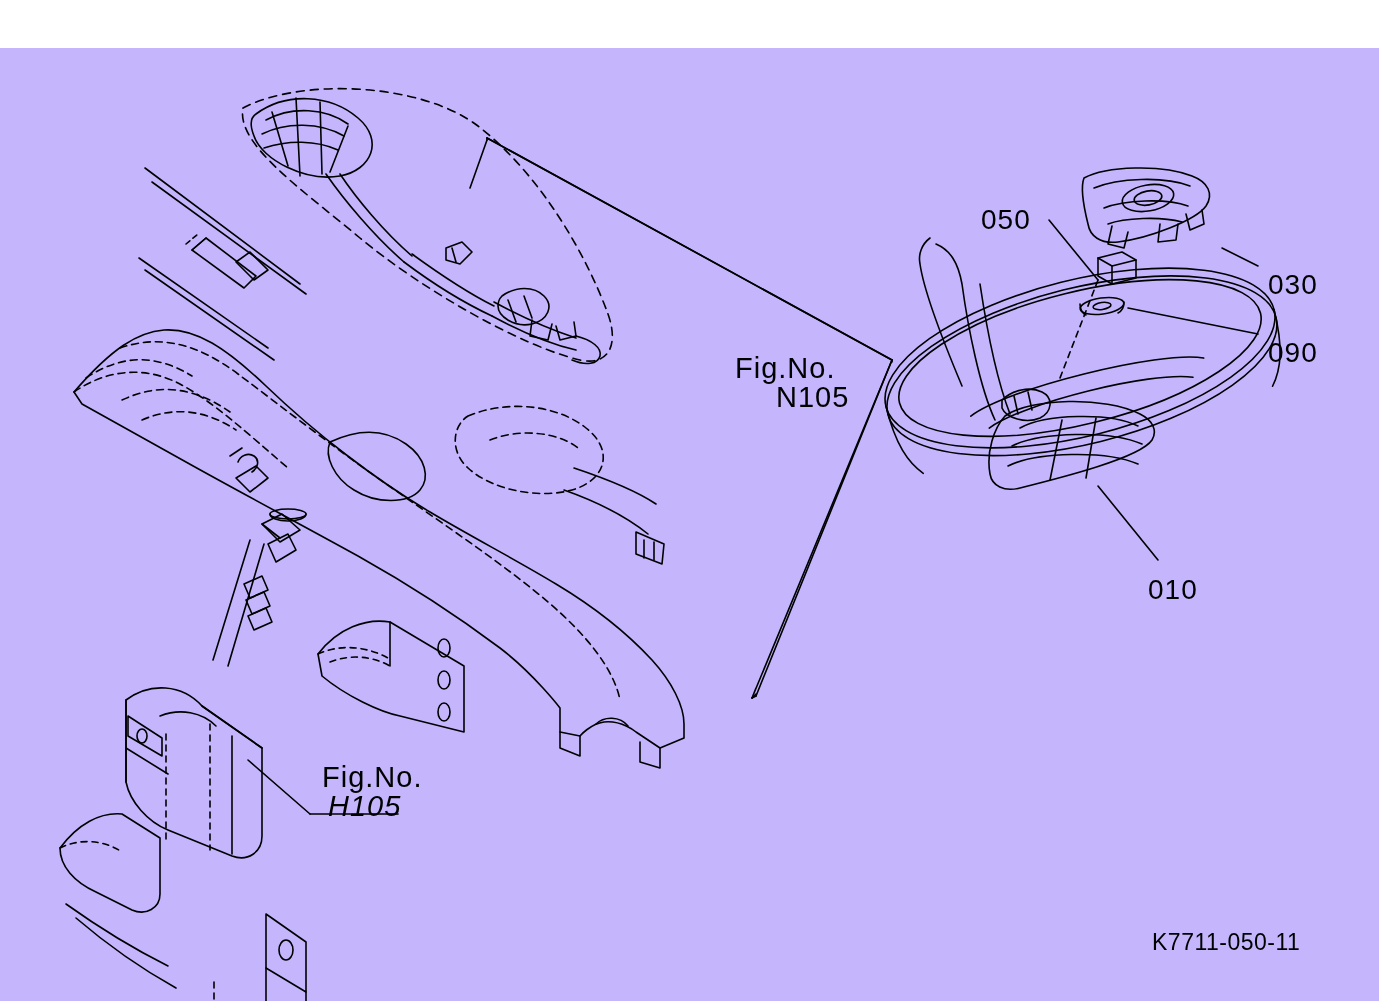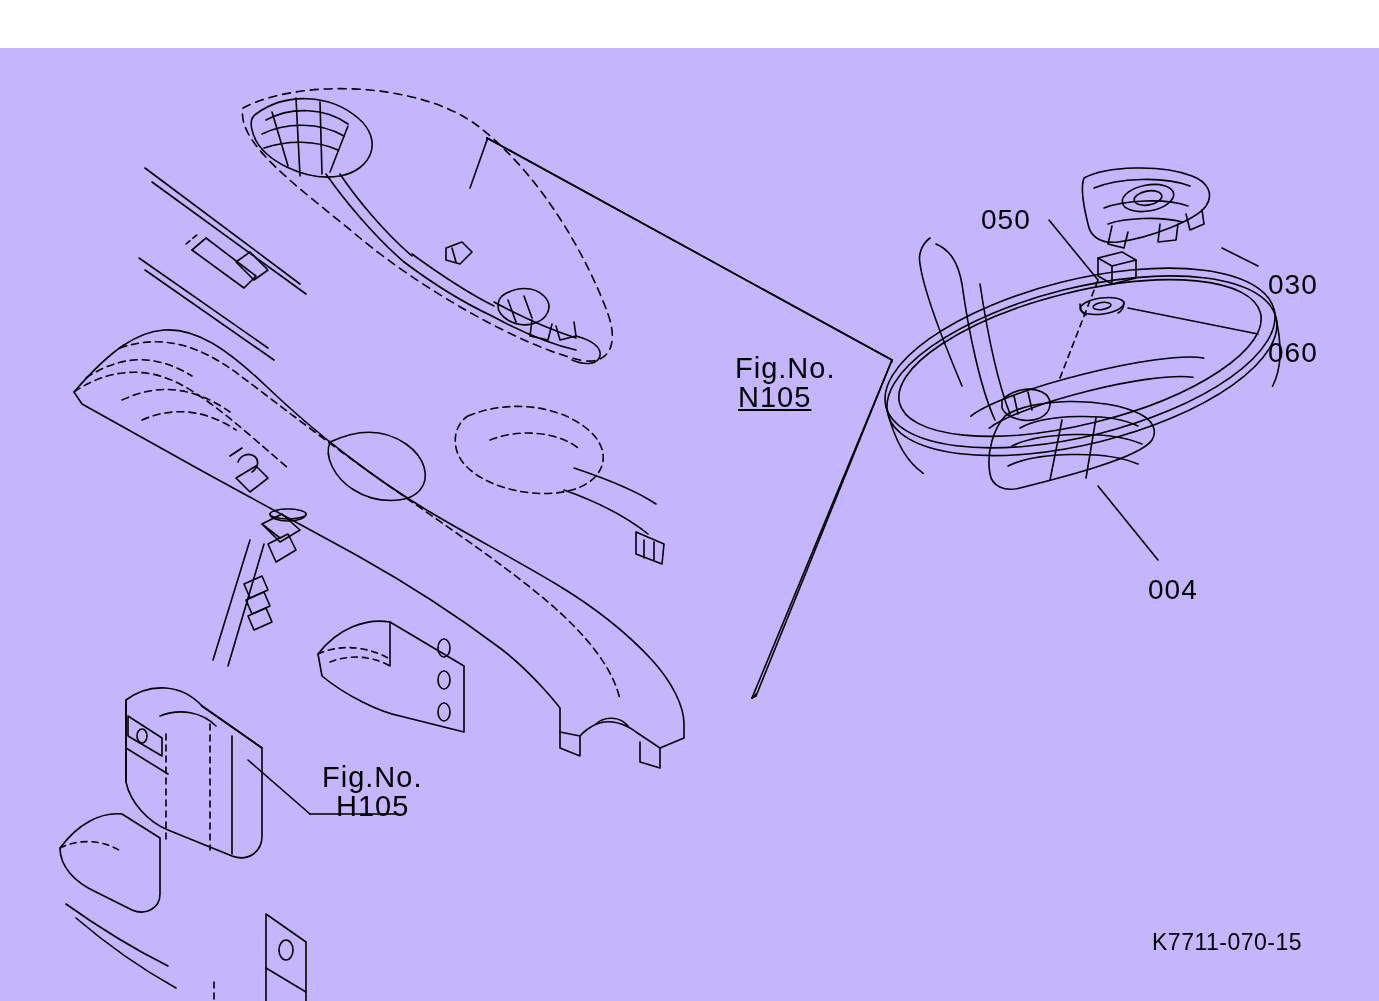--- a/index.html
+++ b/index.html
@@ -262,24 +262,24 @@
       </g>
 
       <line x1="248" y1="712" x2="310" y2="766"></line>
       <polyline points="310,766 398,766"></polyline>
     </g>
 
   </svg>
 
   <div class="label" style="left:981px; top:156px;">050</div>
   <div class="label" style="left:1268px; top:221px;">030</div>
-  <div class="label" style="left:1268px; top:289px;">060</div>
-  <div class="label" style="left:1148px; top:526px;">004</div>
+  <div class="label" style="left:1268px; top:289px;">090</div>
+  <div class="label" style="left:1148px; top:526px;">010</div>
 
   <div class="label fig" style="left:735px; top:304px;">Fig.No.</div>
-  <div class="label fig" style="left:738px; top:333px;text-decoration:underline;">N105</div>
+  <div class="label fig" style="left:776px; top:333px;">N105</div>
 
   <div class="label fig" style="left:322px; top:713px;">Fig.No.</div>
-  <div class="label fig" style="left:336px; top:742px;">H105</div>
-
-  <div class="drawing-code" style="left:1152px; top:881px;">K7711-070-15</div>
+  <div class="label fig" style="left:328px; top:742px;font-style:italic;">H105</div>
+
+  <div class="drawing-code" style="left:1152px; top:881px;">K7711-050-11</div>
 
 </div>
 
 </body></html>

